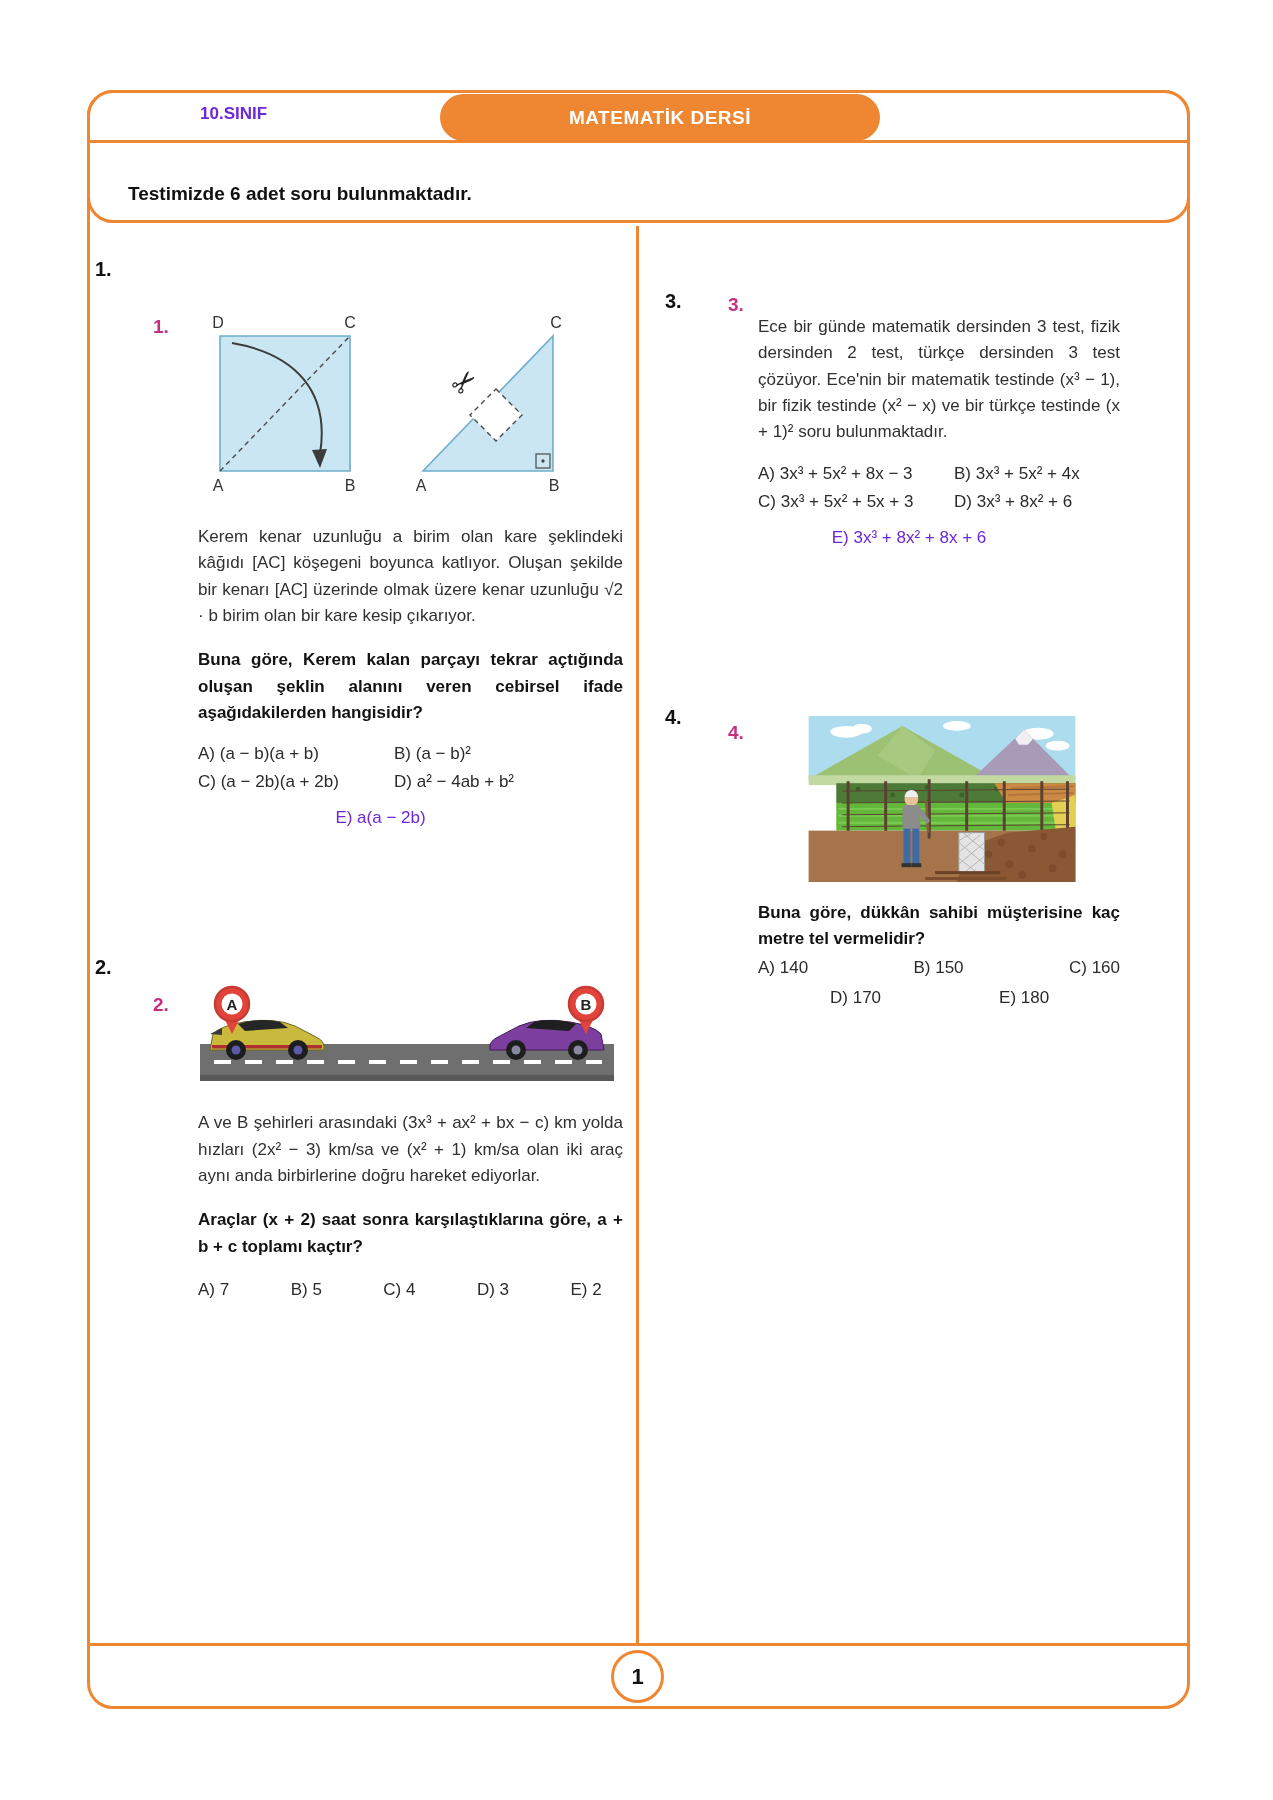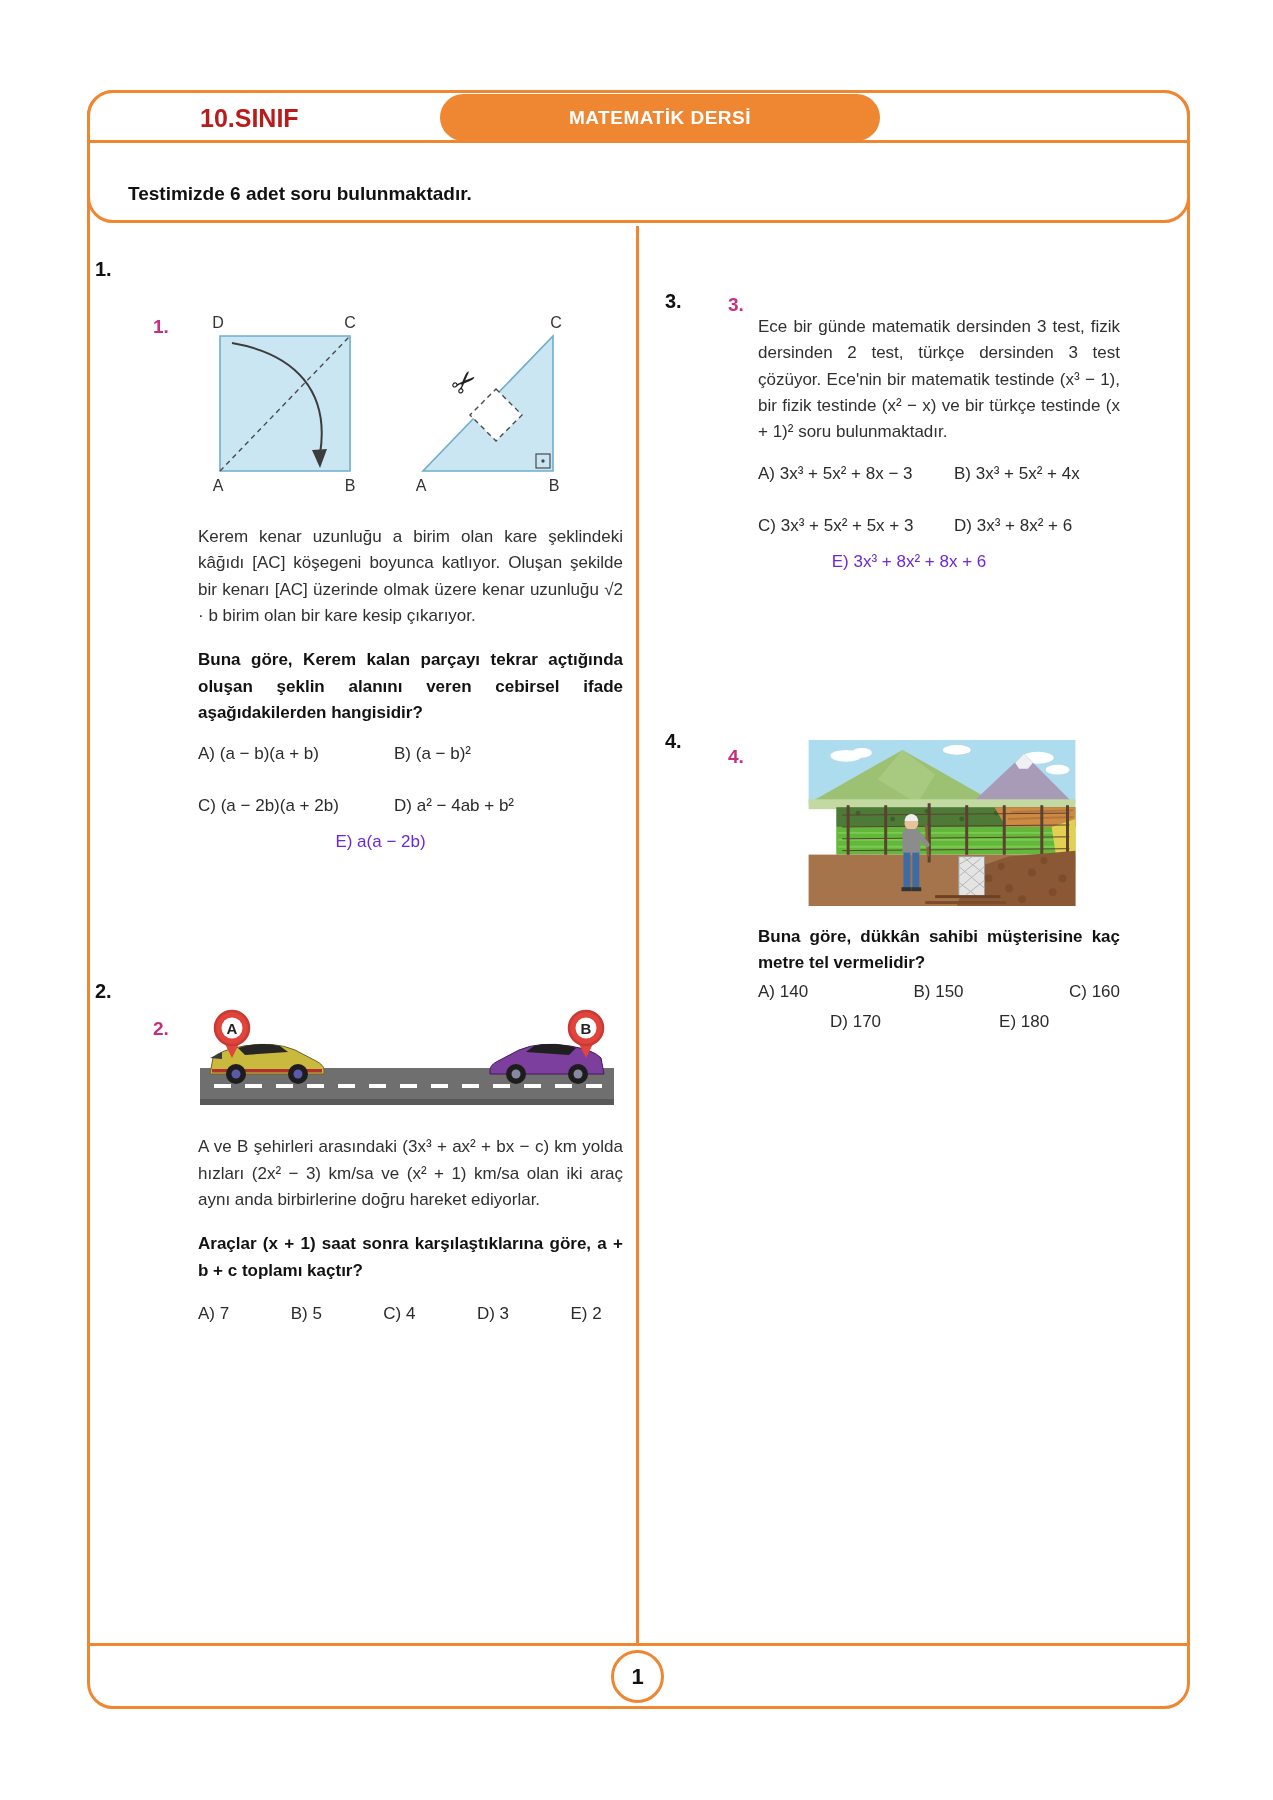--- a/index.html
+++ b/index.html
@@ -8,21 +8,21 @@
     font-family:"Liberation Sans", sans-serif;color:#222;
   }
   *{box-sizing:border-box;}
   
   .page-box{position:absolute;left:87px;top:90px;width:1103px;height:1619px;
     border:3px solid #EE8632;border-radius:26px;background:#fff;}
   .header-box{position:absolute;left:87px;top:90px;width:1103px;height:133px;
     border:3px solid #EE8632;border-radius:26px;background:#fff;}
   .header-rule{position:absolute;left:89px;top:140px;width:1099px;height:0;
     border-top:3px solid #EE8632;}
-  .class-label{position:absolute;left:200px;top:104px;font-size:25px;font-weight:700;color:#b91c1c;text-align:right;}
+  .class-label{position:absolute;left:200px;top:104px;font-size:17px;font-weight:700;color:#6d28d9;text-align:right;}
   .course-pill{position:absolute;left:440px;top:94px;width:440px;height:47px;
     background:#EE8632;border-radius:24px;display:flex;align-items:center;justify-content:center;
     color:#fff;font-size:19px;font-weight:700;letter-spacing:.5px;}
   .intro{position:absolute;left:128px;top:183px;font-size:19px;font-weight:700;color:#111;}
   .vdivider{position:absolute;left:636px;top:226px;height:1417px;width:0;border-left:3px solid #EE8632;}
   .footer-rule{position:absolute;left:89px;top:1643px;width:1099px;height:0;border-top:3px solid #EE8632;}
   .page-circle{position:absolute;left:611px;top:1650px;width:53px;height:53px;border-radius:50%;
     background:#fff;border:3px solid #EE8632;display:flex;align-items:center;justify-content:center;
     font-size:22px;font-weight:700;color:#111;}
   
@@ -32,21 +32,21 @@
   .qn{flex:none;width:58px;font-size:20px;font-weight:700;color:#111;}
   .col-right .qn{width:63px;}
   .qc{position:relative;flex:1;padding-left:45px;}
   .col-right .qc{padding-left:30px;}
   .qm{position:absolute;left:0;color:#C62F7C;font-weight:700;font-size:19px;}
   .q1 .qm{top:58px;} .q2 .qm{top:38px;} .q3 .qm{top:4px;} .q4 .qm{top:16px;}
   .body-text{font-size:17px;line-height:1.55;text-align:justify;color:#303030;margin:14px 0 0 0;}
   .stem{font-size:17px;line-height:1.55;text-align:justify;font-weight:700;color:#121212;margin:18px 0 0 0;}
   .q3 .body-text{margin-top:24px;}
   
-  .opts2{display:grid;grid-template-columns:196px 1fr;row-gap:32px;font-size:17px;color:#2b2b2b;margin-top:18px;}
+  .opts2{display:grid;grid-template-columns:196px 1fr;row-gap:8px;font-size:17px;color:#2b2b2b;margin-top:18px;}
   .opt-e{font-size:17px;color:#6d28d9;text-align:center;margin-top:16px;padding-right:60px;}
   .opts-row{display:flex;justify-content:space-between;width:95%;font-size:17px;color:#2b2b2b;margin-top:20px;}
   .opts-row3{display:flex;justify-content:space-between;font-size:17px;color:#2b2b2b;margin-top:6px;}
   .opts-row2{display:flex;font-size:17px;color:#2b2b2b;margin-top:10px;}
   .opts-row2 .d-opt{margin-left:72px;}
   .opts-row2 .e-opt{margin-left:118px;}
   .q2-block{margin-top:128px;}
   .q4-block{margin-top:158px;}
   .fig1{display:block;margin:30px 0 0 0;}
   .fig2{display:block;margin:26px 0 0 0;}
@@ -146,21 +146,21 @@
 
         <g>
           <polygon points="378,32 398,32 388,52" fill="#E2443B"></polygon>
           <circle cx="388" cy="22" r="17" fill="#E2443B" stroke="#C63C34" stroke-width="2.5"></circle>
           <circle cx="388" cy="22" r="10.5" fill="#ffffff"></circle>
           <text x="388" y="28" font-size="15" font-weight="bold" fill="#222" text-anchor="middle">B</text>
         </g>
       </svg>
 
       <p class="body-text">A ve B şehirleri arasındaki (3x³ + ax² + bx − c) km yolda hızları (2x² − 3) km/sa ve (x² + 1) km/sa olan iki araç aynı anda birbirlerine doğru hareket ediyorlar.</p>
-      <p class="stem">Araçlar (x + 1) saat sonra karşılaştıklarına göre, a + b + c toplamı kaçtır?</p>
+      <p class="stem">Araçlar (x + 2) saat sonra karşılaştıklarına göre, a + b + c toplamı kaçtır?</p>
       <div class="opts-row">
         <span><span>A)</span> <span>7</span></span>
         <span><span>B)</span> <span>5</span></span>
         <span><span>C)</span> <span>4</span></span>
         <span><span>D)</span> <span>3</span></span>
         <span><span>E)</span> <span>2</span></span>
       </div>
     </div>
   </div>
 </div>

